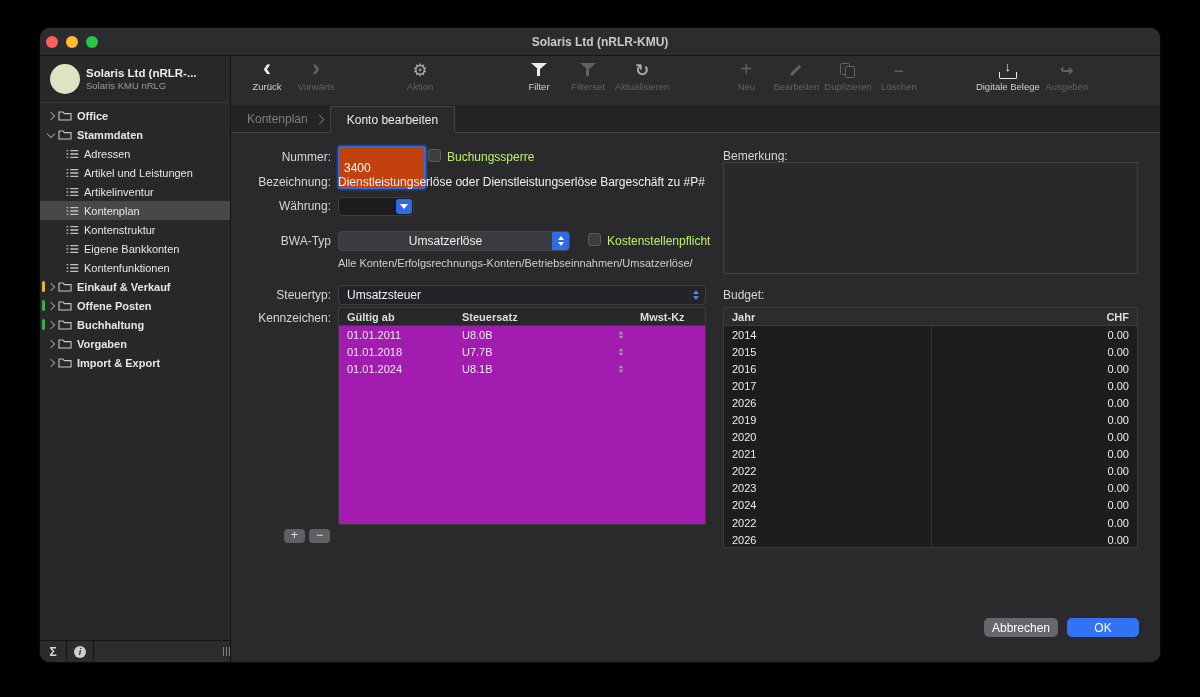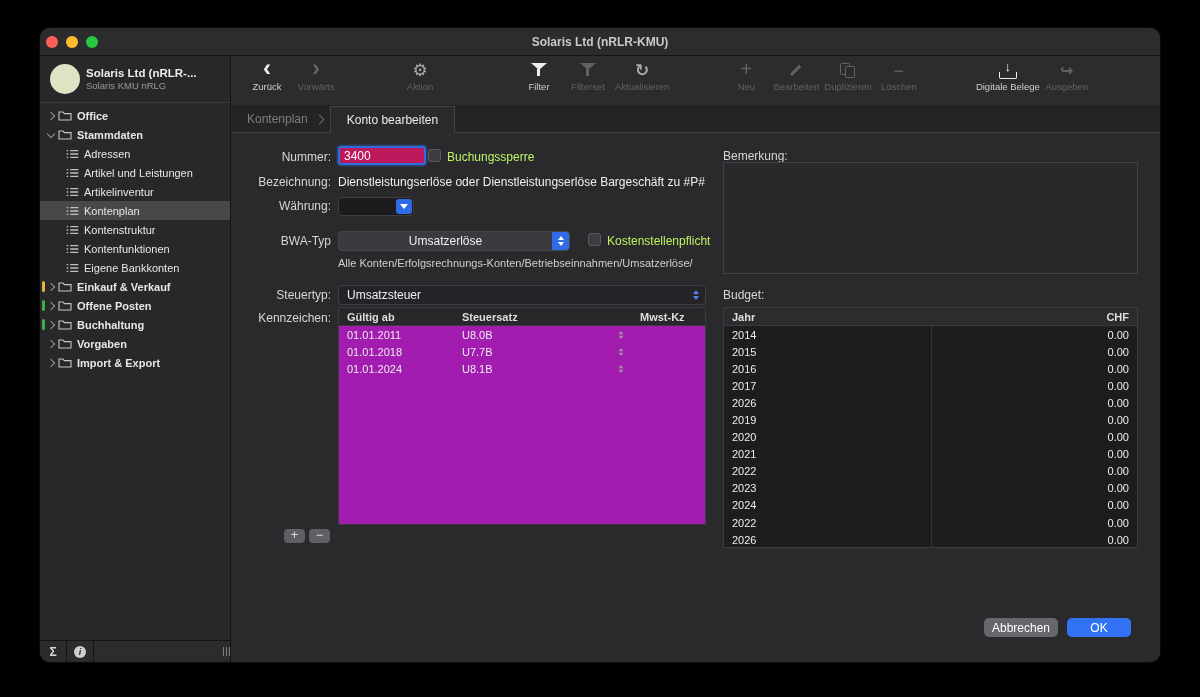--- a/index.html
+++ b/index.html
@@ -60,21 +60,21 @@
   
   .tabbar{height:27px;background:#242427;border-bottom:1px solid #424245;display:flex;align-items:flex-end;padding-left:16px;position:relative;flex:none;}
   .crumb{font-size:12px;color:#7e7e81;margin-bottom:6px;}
   .crumb-sep{width:14px;height:12px;position:relative;margin:0 2px 6px 6px;}
   .crumb-sep::before{content:"";position:absolute;left:2px;top:2px;width:6px;height:6px;border-right:1.5px solid #6f6f72;border-top:1.5px solid #6f6f72;transform:rotate(45deg);}
   .tab{height:26px;line-height:26px;padding:0 16px;background:#2a2a2c;border:1px solid #424245;border-bottom:none;font-size:12px;color:#ececee;margin-bottom:-1px;position:relative;z-index:2;}
   
   .content{flex:1;position:relative;background:#2a2a2c;font-size:12px;color:#e8e8ea;}
   .flab{position:absolute;left:0;width:100px;text-align:right;color:#d6d6d8;}
   .flab2{position:absolute;color:#d6d6d8;}
-  .inp{position:absolute;left:107px;top:13px;width:76px;height:15px;background:#be185d;border:2px solid #2e6bdf;border-radius:3px;color:#fff;font-size:12px;padding:0 4px;font-family:inherit;outline:none;box-shadow:0 0 0 1.5px rgba(46,107,223,.35);}
+  .inp{position:absolute;left:107px;top:13px;width:76px;height:15px;background:#c2410c;border:2px solid #2e6bdf;border-radius:3px;color:#fff;font-size:12px;padding:12px 4px;font-family:inherit;outline:none;box-shadow:0 0 0 1.5px rgba(46,107,223,.35);}
   .cb{position:absolute;width:13px;height:13px;border-radius:3px;background:#3c3c41;border:1px solid #5a5a5f;box-sizing:border-box;}
   .cblab{position:absolute;color:#bef264;}
   .bezval{position:absolute;left:107px;top:42px;color:#f0f0f2;white-space:nowrap;}
   .combo{position:absolute;left:107px;top:64px;width:76px;height:19px;background:#1c1c1e;border:1px solid #3e3e42;border-radius:4px;box-sizing:border-box;}
   .combo .cap{position:absolute;right:1px;top:1px;bottom:1px;width:16px;background:#2e6be4;border-radius:3px;display:flex;align-items:center;justify-content:center;color:#fff;}
   .dn{width:0;height:0;border-left:4px solid transparent;border-right:4px solid transparent;border-top:5px solid currentColor;}
   .popup{position:absolute;left:107px;top:98px;width:232px;height:20px;background:#3b3b3f;border:1px solid #47474b;border-radius:4px;display:flex;align-items:center;box-sizing:border-box;overflow:hidden;}
   .popup .pval{flex:1;text-align:center;color:#f0f0f2;}
   .popup .cap{width:17px;height:100%;background:#2e6be4;display:flex;align-items:center;justify-content:center;color:#fff;flex:none;}
   .ud{display:flex;flex-direction:column;align-items:center;gap:2px;}
@@ -95,21 +95,21 @@
   .arbtn{width:21px;height:14px;background:#5f5f64;border-radius:4px;color:#e8e8ea;font-size:12px;line-height:13px;text-align:center;}
   .bembox{position:absolute;left:492px;top:29px;width:415px;height:112px;background:#29292c;border:1px solid #404044;box-sizing:border-box;resize:none;outline:none;color:#fff;font-family:inherit;font-size:12px;padding:4px;}
   .btable{position:absolute;left:492px;top:174px;width:415px;height:241px;background:#1d1d1f;border:1px solid #3c3c40;box-sizing:border-box;overflow:hidden;}
   .bhead{display:flex;height:17px;align-items:center;background:#2c2c2f;border-bottom:1px solid #3c3c40;font-size:11px;font-weight:bold;color:#dedee0;position:relative;z-index:1;}
   .brow{display:flex;height:17.1px;align-items:center;font-size:11px;color:#ececee;}
   .bc1{width:207px;padding-left:8px;box-sizing:border-box;flex:none;}
   .bc2{flex:1;text-align:right;padding-right:8px;}
   .bdiv{position:absolute;left:207px;top:0;bottom:0;width:1px;background:#323236;}
   .btn{position:absolute;height:19px;border-radius:5px;font-size:12px;color:#fff;display:flex;align-items:center;justify-content:center;top:485px;}
   .btn.cancel{left:753px;width:74px;background:#66666c;}
-  .btn.ok{left:836px;width:64px;background:#3273f6;}
+  .btn.ok{left:836px;width:72px;background:#3273f6;}
 </style>
 </head>
 <body>
 
 <div class="stage">
   <div class="window">
 
     <div class="titlebar">
       <span class="tl red"></span>
       <span class="tl yellow"></span>
@@ -208,32 +208,32 @@
             </div>
 
             <div class="trow child">
 
               <span class="ticon">
 
                 <svg class="svg-list" width="13" height="10" viewBox="0 0 13 10">
                   <path d="M0.7 1.7 H2.2 M4.2 1.7 H12.3 M0.7 5 H2.2 M4.2 5 H12.3 M0.7 8.3 H2.2 M4.2 8.3 H12.3" stroke="#c0c0c2" stroke-width="1.3"></path>
                 </svg>
               </span>
+              <span class="tlabel">Eigene Bankkonten</span>
+            </div>
+
+            <div class="trow child">
+
+              <span class="ticon">
+
+                <svg class="svg-list" width="13" height="10" viewBox="0 0 13 10">
+                  <path d="M0.7 1.7 H2.2 M4.2 1.7 H12.3 M0.7 5 H2.2 M4.2 5 H12.3 M0.7 8.3 H2.2 M4.2 8.3 H12.3" stroke="#c0c0c2" stroke-width="1.3"></path>
+                </svg>
+              </span>
               <span class="tlabel">Kontenfunktionen</span>
-            </div>
-
-            <div class="trow child">
-
-              <span class="ticon">
-
-                <svg class="svg-list" width="13" height="10" viewBox="0 0 13 10">
-                  <path d="M0.7 1.7 H2.2 M4.2 1.7 H12.3 M0.7 5 H2.2 M4.2 5 H12.3 M0.7 8.3 H2.2 M4.2 8.3 H12.3" stroke="#c0c0c2" stroke-width="1.3"></path>
-                </svg>
-              </span>
-              <span class="tlabel">Eigene Bankkonten</span>
             </div>
 
             <div class="trow top collapsed mk-yellow">
               <span class="disc"></span>
               <span class="ticon">
                 <svg class="svg-folder" width="14" height="11" viewBox="0 0 14 11">
                   <path d="M1 2 h4 l1.3 1.6 H13 V10 H1 Z" fill="none" stroke="#c6c6c8" stroke-width="1.1"></path>
                 </svg>
 
               </span>

